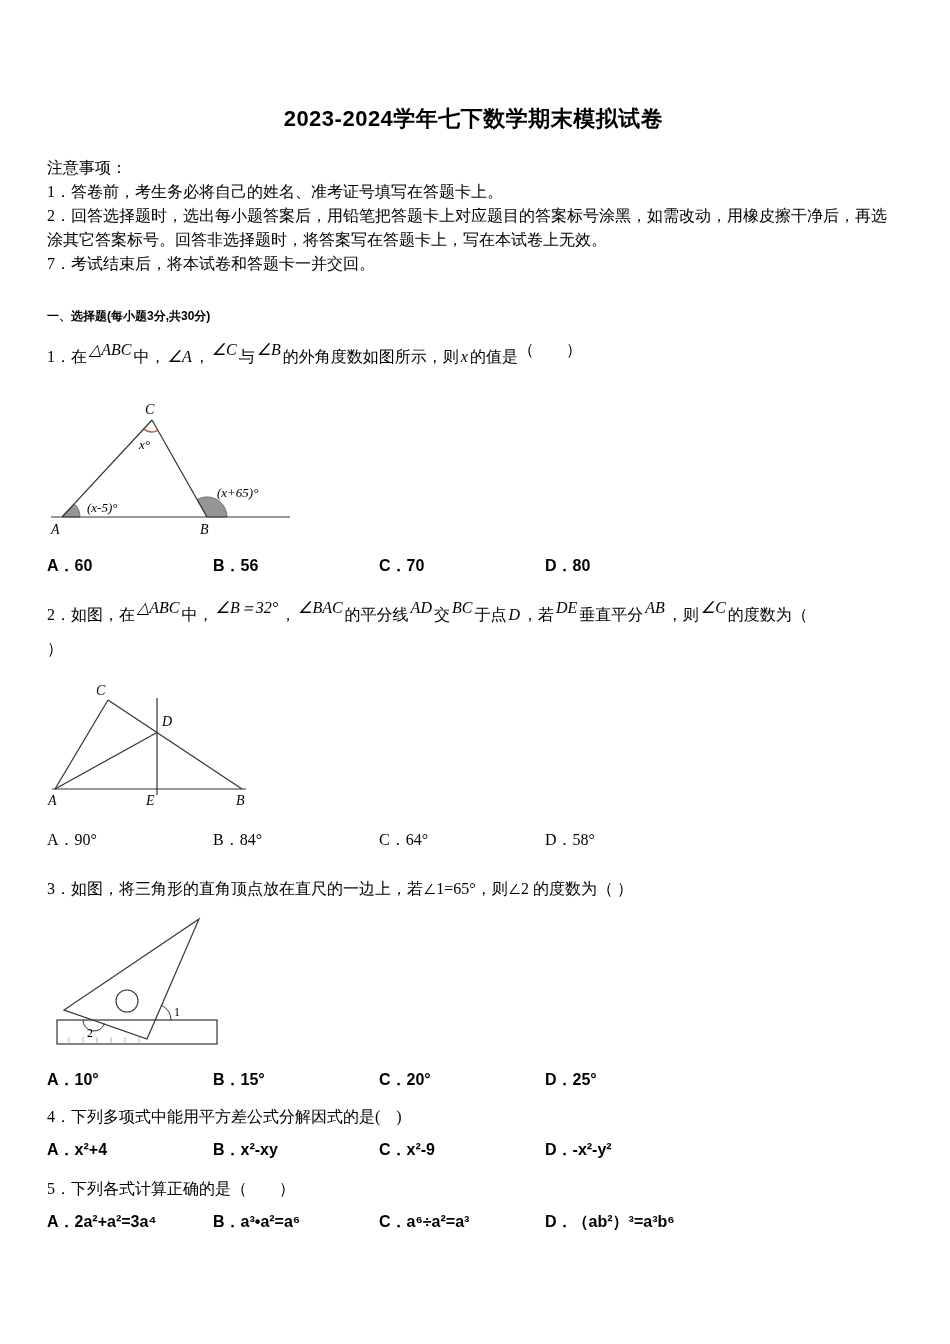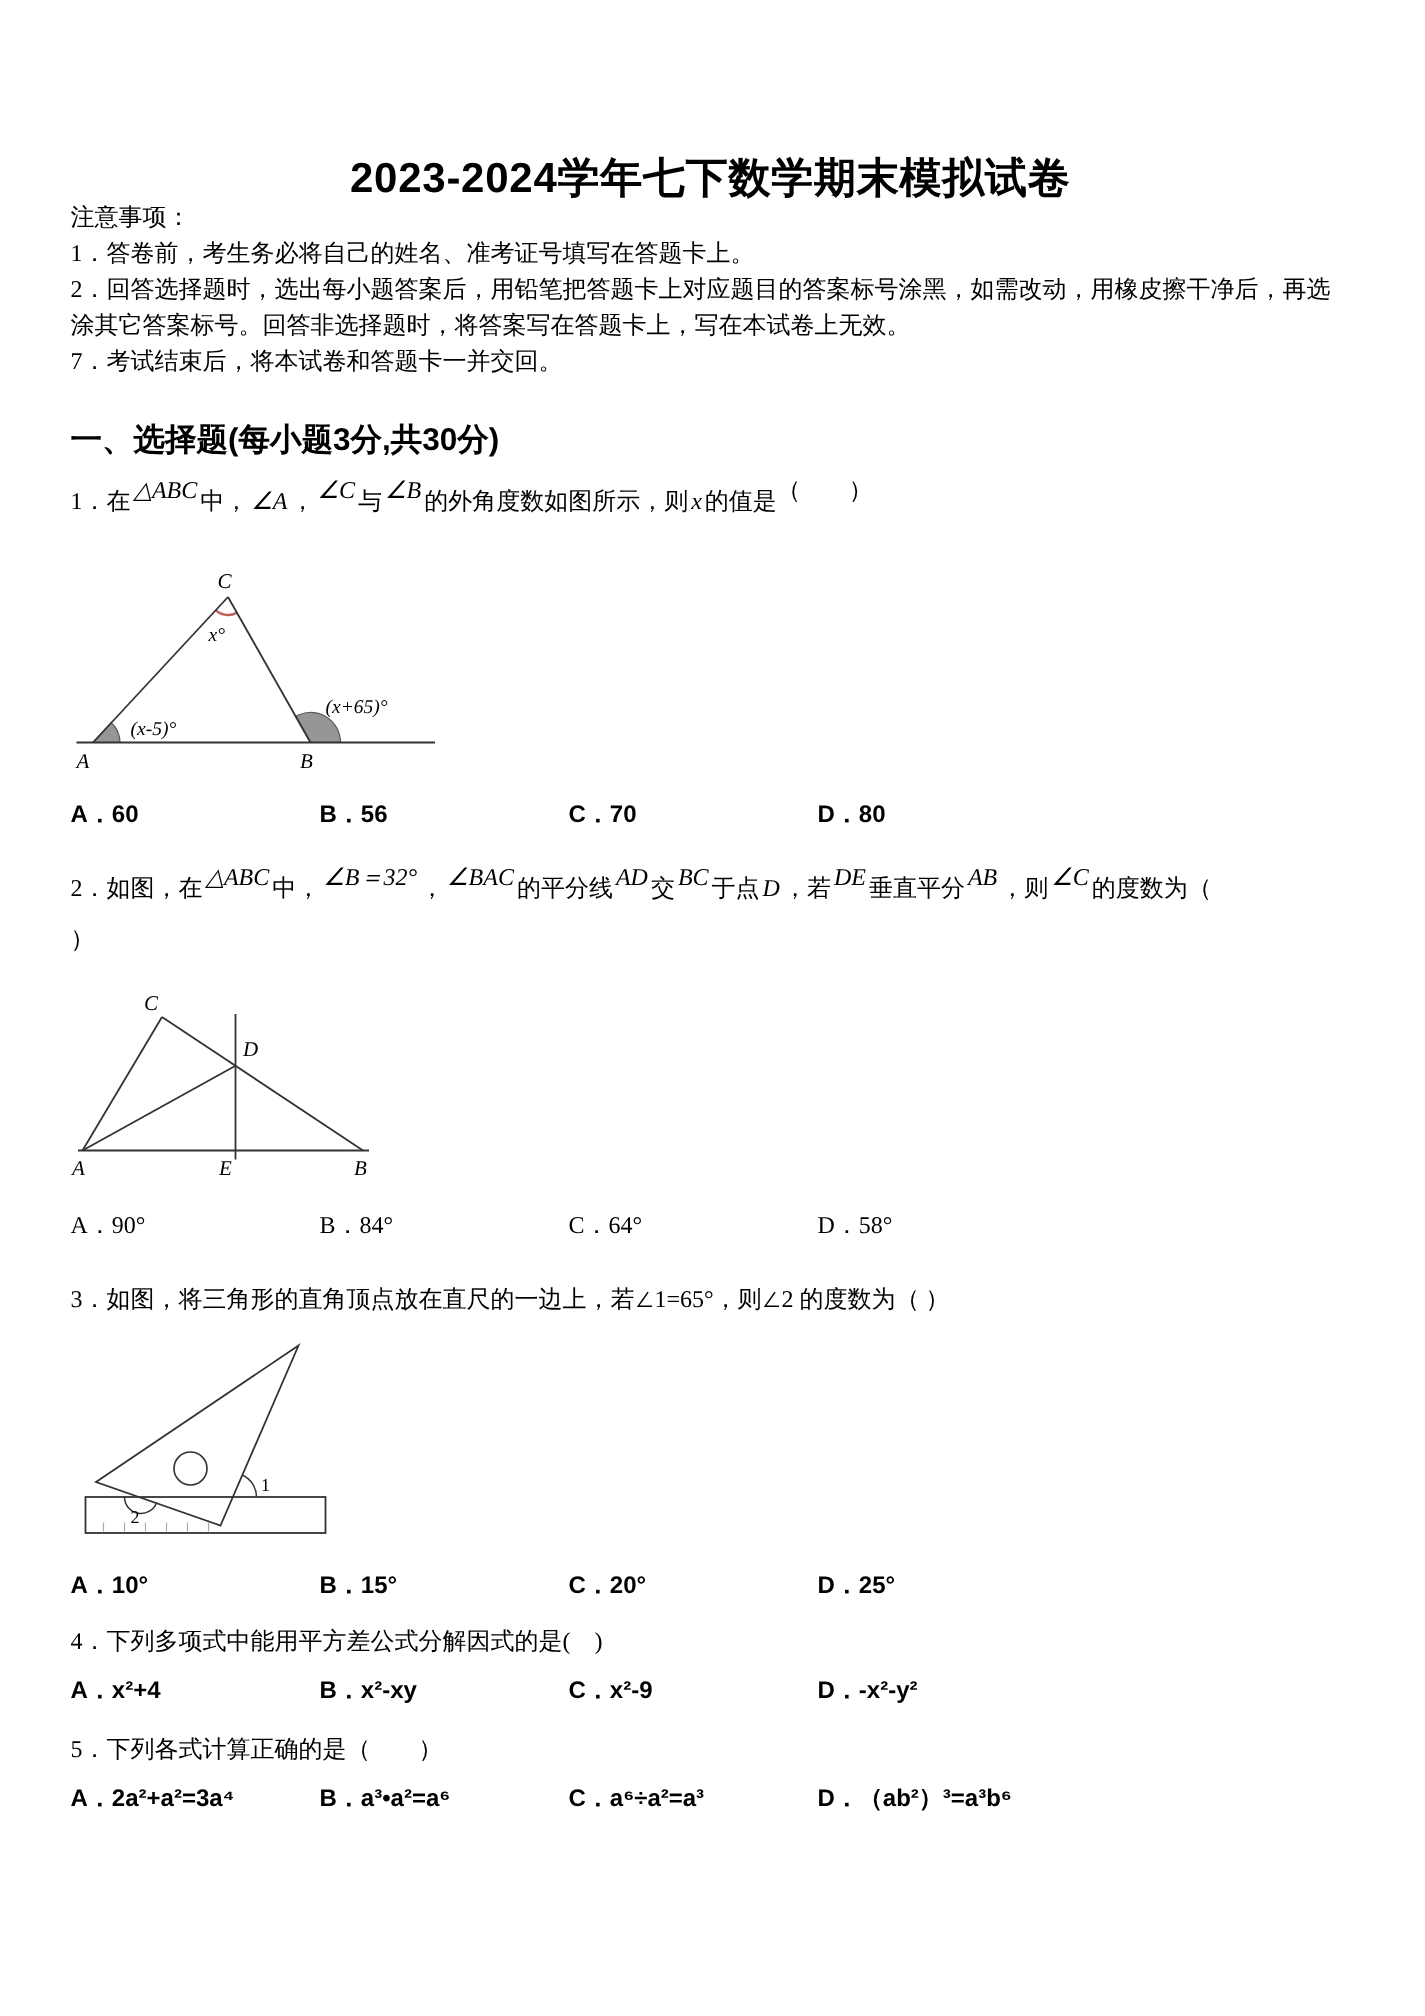--- a/index.html
+++ b/index.html
@@ -11,31 +11,31 @@
     font-size:16px;
   }
   .page {
     width:950px;
     min-height:1344px;
     background:#fff;
     padding:104px 50px 40px 47px;
   }
   .title {
     text-align:center;
-    font-size:28px;
+    font-size:22px;
     font-weight:bold;
     font-family:"Liberation Sans", sans-serif;
     letter-spacing:0.5px;
     line-height:30px;
   }
-  .notice { }
+  .notice { margin-top:22px; }
   .notice p { line-height:24px; }
   .section-heading {
     margin-top:28px;
-    font-size:21px;
+    font-size:12px;
     font-weight:bold;
     font-family:"Liberation Sans", sans-serif;
     line-height:24px;
   }
   .qtext { line-height:26px; margin-top:12px; }
   .qtext.tall { line-height:34px; }
   .seg.math {
     font-family:"Liberation Serif", serif;
     font-style:italic;
     padding:0 2px;

